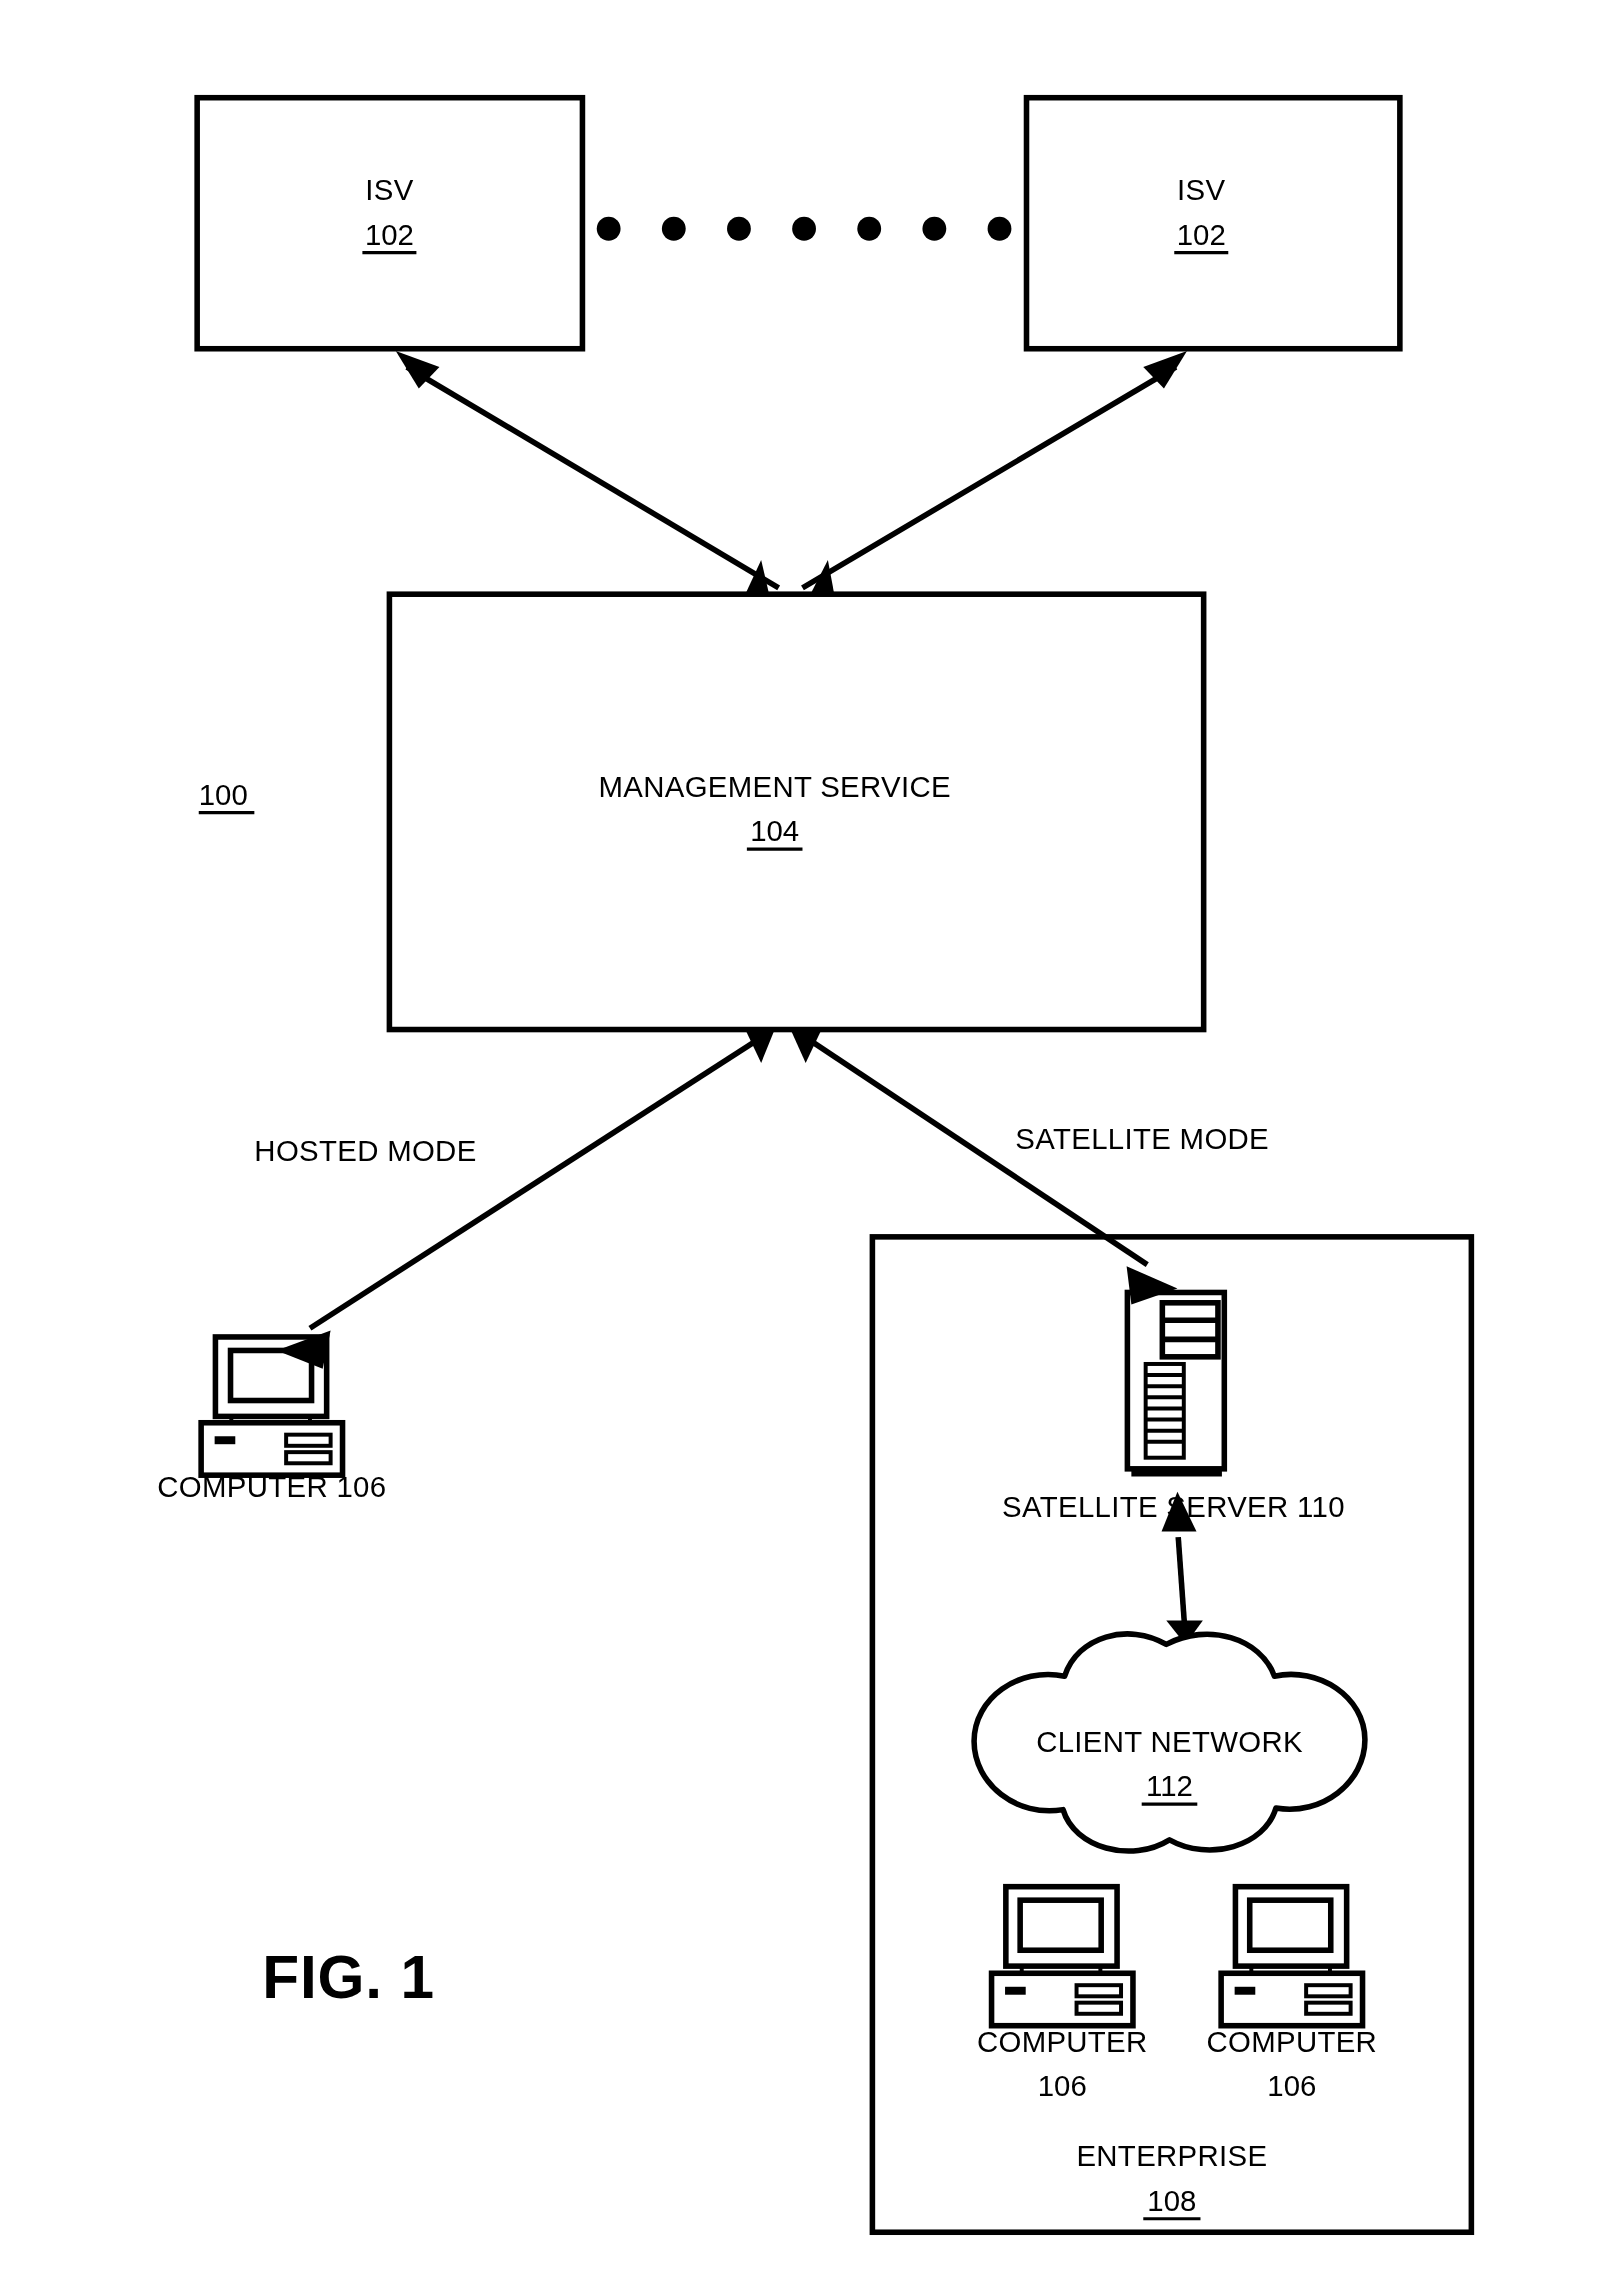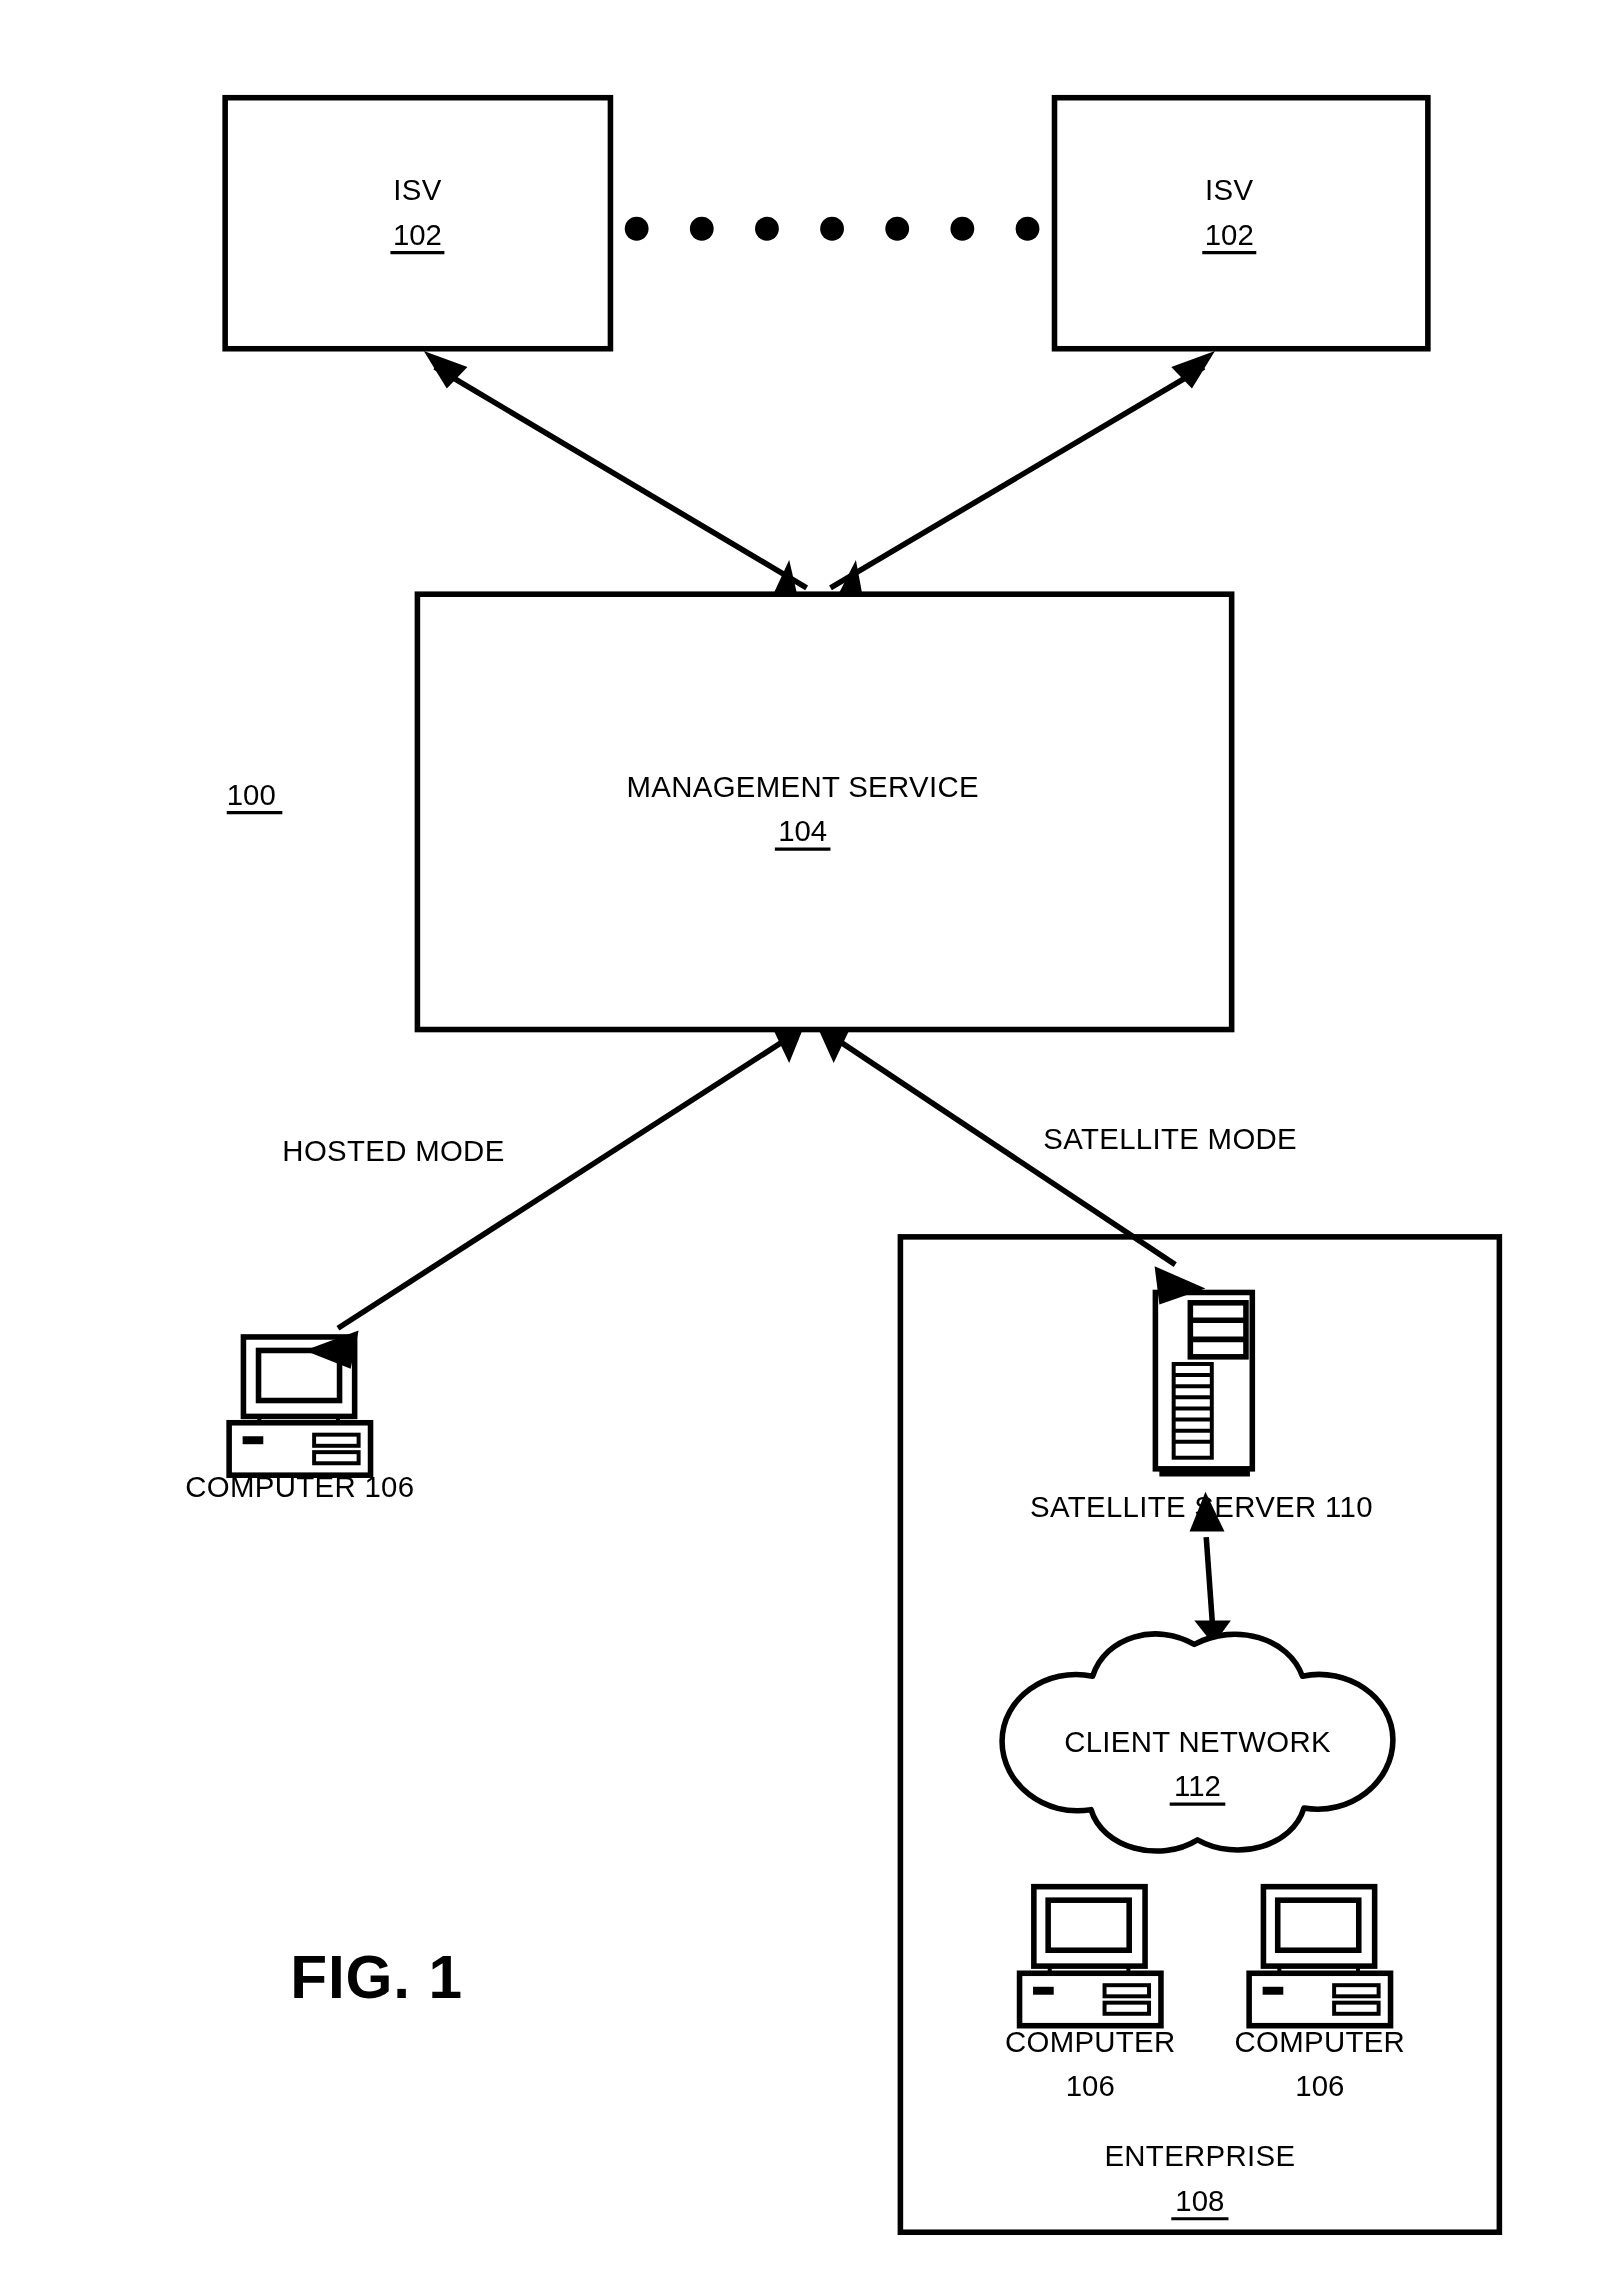--- a/index.html
+++ b/index.html
@@ -13,21 +13,20 @@
     position: relative;
     font-family: "Liberation Sans", sans-serif;
     overflow: hidden;
   }
   #figure-root {
     position: absolute;
     left: 0;
     top: 0;
     width: 1266px;
     height: 2295px;
-    padding-left: 28px;
   }
   svg.diagram {
     display: block;
     width: 1601px;
     height: 2295px;
   }
   .box-outline {
     fill: none;
     stroke: #000000;
     stroke-width: 7;

